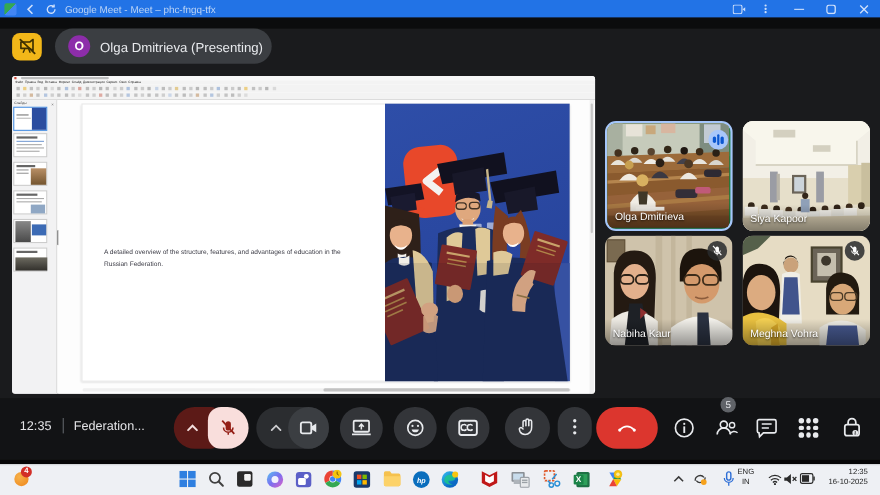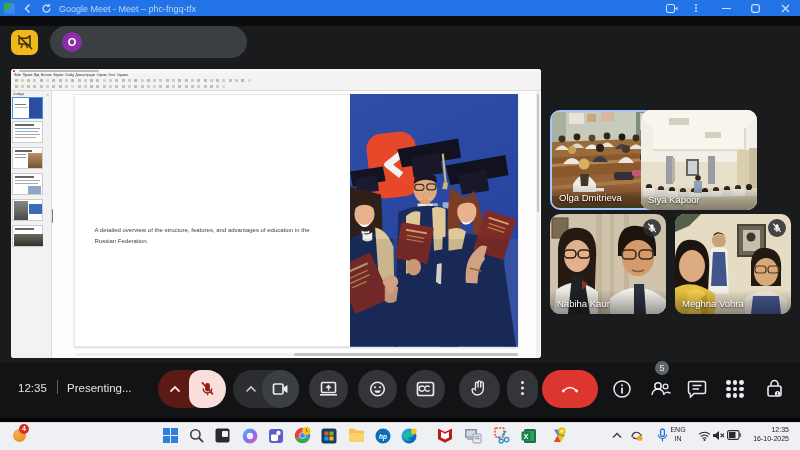--- a/index.html
+++ b/index.html
@@ -36,20 +36,21 @@
   <div class="abs" style="left:0;top:16px;width:800px;height:10px;background:#0b0c0d;"></div>
 
   <div class="abs" style="left:50px;top:26px;width:197px;height:32px;border-radius:16px;background:#3b3e42;"></div>
   <div class="abs" style="left:11px;top:30px;width:27px;height:25px;border-radius:7px;background:#f2b719;"></div>
   <svg class="abs" style="left:17px;top:35px" width="16" height="15" viewBox="0 0 16 15">
     <path d="M2 3.2 H10 L13 0.8 V11 L10 9 H2 Z" fill="none" stroke="#3c2f00" stroke-width="1.5" stroke-linejoin="round"></path>
     <path d="M5.5 9.5 L4 13 M9 9.5 L10.5 13" stroke="#3c2f00" stroke-width="1.3"></path>
     <path d="M1 0.5 L15 14" stroke="#3c2f00" stroke-width="1.6"></path>
   </svg>
   <div class="abs" style="left:62px;top:32px;width:20px;height:20px;border-radius:50%;background:#8d2daa;color:#fff;font-size:11px;font-weight:700;text-align:center;line-height:20px;">O</div>
+  <div class="abs" style="left:91px;top:36px;color:#e7e9ec;font-size:12px;font-weight:500;">Olga Dmitrieva (Presenting)</div>
 
   <div class="abs" id="win" style="left:10.5px;top:68.5px;width:530px;height:289px;background:#fff;border-radius:3px;overflow:hidden;">
 
     <div class="abs" style="left:0;top:0;width:530px;height:4px;background:#f7f7f7;"></div>
     <div class="abs" style="left:2px;top:1px;width:2.5px;height:2.5px;background:#d04a3a;border-radius:0.5px;"></div>
     <div class="abs" style="left:8px;top:1.4px;width:80px;height:1.8px;background:#bdbdbd;border-radius:1px;"></div>
 
     <div class="abs" style="left:0;top:4px;width:530px;height:4.7px;background:#f3f3f3;"></div>
     <div class="abs" id="menubar" style="left:0;top:4px;width:860px;height:8px;background:transparent;font-size:5px;color:#2a2a2a;white-space:nowrap;padding-left:5px;line-height:8px;transform:scale(0.58);transform-origin:0 0;">Файл&nbsp;&nbsp;Правка&nbsp;&nbsp;Вид&nbsp;&nbsp;Вставка&nbsp;&nbsp;Формат&nbsp;&nbsp;Слайд&nbsp;&nbsp;Демонстрация&nbsp;&nbsp;Сервис&nbsp;&nbsp;Окно&nbsp;&nbsp;Справка</div>
 
@@ -324,21 +325,21 @@
       <rect x="80" y="58" width="14" height="6" rx="2" fill="#c05a78"></rect>
     </svg>
     <div class="abs" style="right:2px;top:6px;width:18px;height:18px;border-radius:50%;background:#a8c7fa;"></div>
     <div class="abs" style="right:6.5px;top:11.5px;width:2.4px;height:7px;background:#0b57d0;border-radius:2px;"></div>
     <div class="abs" style="right:10px;top:10px;width:2.4px;height:10px;background:#0b57d0;border-radius:2px;"></div>
     <div class="abs" style="right:13.5px;top:12px;width:2.4px;height:6px;background:#0b57d0;border-radius:2px;"></div>
     <div class="abs" style="left:0;bottom:0;width:100%;height:24px;background:linear-gradient(rgba(0,0,0,0),rgba(0,0,0,0.38));"></div>
     <div class="abs" style="left:7px;bottom:5px;color:#fff;font-size:9.5px;text-shadow:0 1px 2px rgba(0,0,0,.8);">Olga Dmitrieva</div>
   </div>
 
-  <div class="abs" style="left:641px;top:110px;width:116px;height:100px;border-radius:10px;background:#202124;overflow:hidden;">
+  <div class="abs" style="left:675px;top:110px;width:116px;height:100px;border-radius:10px;background:#202124;overflow:hidden;">
     <svg width="116" height="100" viewBox="0 0 116 100" preserveAspectRatio="none">
       <rect width="116" height="100" fill="#e5dec9"></rect>
       <rect width="116" height="52" fill="#f2efe6"></rect>
       <path d="M0 0 H116 V8 L104 18 V40 H12 V18 L0 8 Z" fill="#f8f5ec" opacity="0.95"></path>
       <path d="M12 40 H104 V18" fill="none" stroke="#d8d4c4" stroke-width="1.6"></path>
       <rect x="28" y="8" width="20" height="7" fill="#d4d0c0"></rect>
       <rect x="64" y="22" width="16" height="6" fill="#d4d0c0"></rect>
       <rect x="0" y="52" width="116" height="48" fill="#e6dfca"></rect>
       <rect x="25" y="46" width="7" height="28" fill="#9a9ca4"></rect>
       <rect x="31" y="48" width="3" height="24" fill="#b8b4a8"></rect>
@@ -441,21 +442,21 @@
         <path d="M3.2 5.8 a2.8 2.8 0 0 0 5.6 0 M6 8.6 V10" stroke="#fff" fill="none" stroke-width="0.9"></path>
         <path d="M2.2 1.6 L9.8 10" stroke="#fff" stroke-width="1.1"></path>
       </svg>
     <div class="abs" style="left:0;bottom:0;width:100%;height:24px;background:linear-gradient(rgba(0,0,0,0),rgba(0,0,0,0.38));"></div>
     <div class="abs" style="left:7px;bottom:5px;color:#fff;font-size:9.5px;text-shadow:0 1px 2px rgba(0,0,0,.8);">Nabiha Kaur</div>
   </div>
 
   <div class="abs" style="left:0;top:362px;width:800px;height:56px;background:#121315;"></div>
   <div class="abs" style="left:18px;top:382px;color:#e3e3e6;font-size:11.5px;">12:35</div>
   <div class="abs" style="left:57px;top:380px;width:1px;height:14px;background:#5f6368;"></div>
-  <div class="abs" style="left:67px;top:382px;color:#e3e3e6;font-size:11.5px;font-weight:500;">Presenting...</div>
+  <div class="abs" style="left:67px;top:382px;color:#e3e3e6;font-size:11.5px;font-weight:500;">Federation...</div>
 
   <div class="abs" style="left:158px;top:370px;width:40px;height:38px;background:#5c1a17;border-radius:19px 6px 6px 19px;"></div>
   <svg class="abs" style="left:169px;top:384px" width="12" height="9" viewBox="0 0 12 9">
       <path d="M2 7 L6 3 L10 7" stroke="#f3dedd" stroke-width="1.8" fill="none" stroke-linecap="round"></path>
     </svg>
   <div class="abs" style="left:189px;top:370px;width:37px;height:38px;background:#f9dedc;border-radius:12px 19px 19px 12px;"></div>
   <svg class="abs" style="left:199px;top:380px" width="17" height="18" viewBox="0 0 17 18">
       <path d="M8.5 3 a2.4 2.4 0 0 1 2.4 2.4 v3.6 a2.4 2.4 0 0 1-4.8 0 V5.4 A2.4 2.4 0 0 1 8.5 3 Z" fill="#941e16"></path>
       <path d="M4.2 8.6 a4.3 4.3 0 0 0 8.6 0 M8.5 12.9 V15.2" stroke="#941e16" fill="none" stroke-width="1.4"></path>
       <path d="M3 2.4 L14 14.4" stroke="#941e16" stroke-width="1.6"></path>

